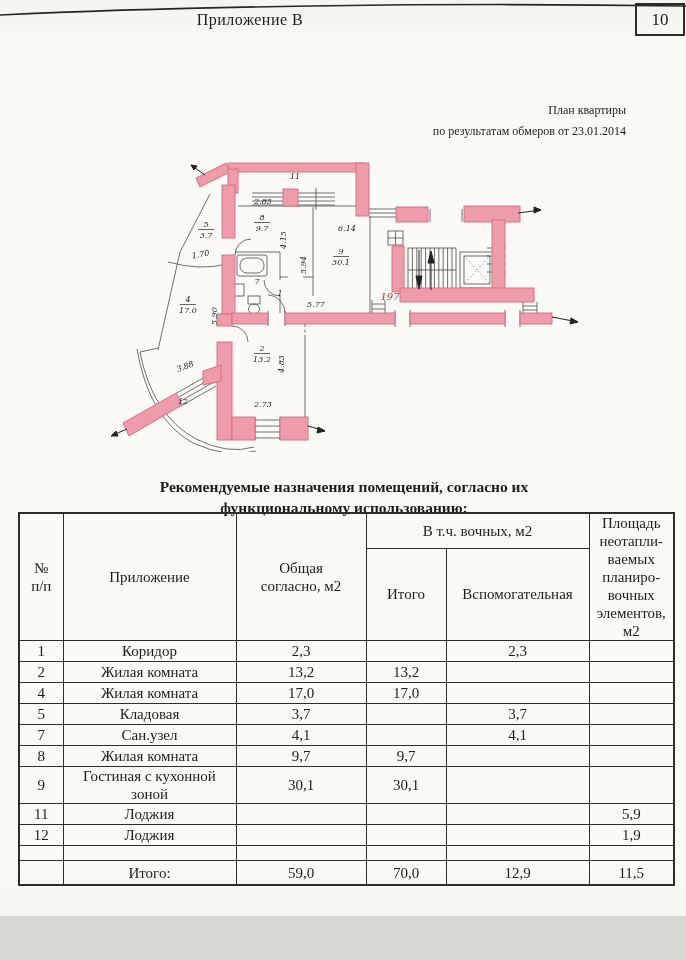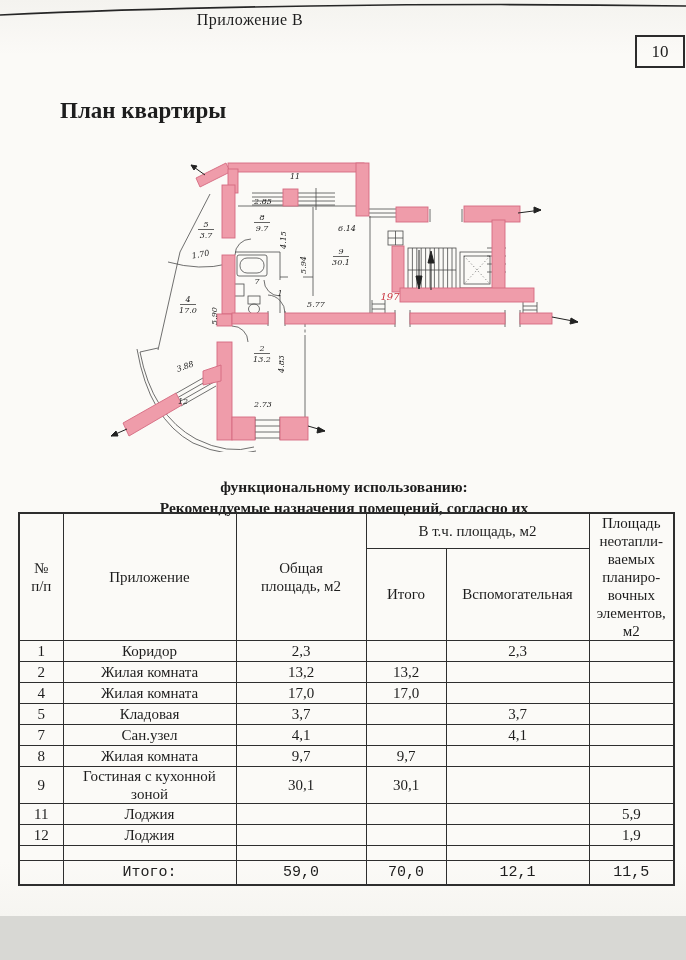--- a/index.html
+++ b/index.html
@@ -6,55 +6,56 @@
   .sheet{
     position:relative;width:686px;height:916px;margin:0 auto;
     background:linear-gradient(180deg,#f4f3ef 0%,#fbfaf7 6%,#fbfaf7 94%,#f6f5f1 100%);
     font-family:"Liberation Serif",serif;color:#1d1d1d;overflow:hidden;
   }
   .topline{position:absolute;left:0;top:0;width:686px;height:22px;}
   .appendix{position:absolute;top:11px;left:0;width:500px;text-align:center;
     font-size:16px;letter-spacing:.5px;}
   .pagebox{position:absolute;top:3px;right:1px;width:46px;height:29px;
     border:2px solid #2b2b2b;display:flex;align-items:center;justify-content:center;
-    font-size:17px;background:transparent;margin-top:32px;}
-  .doc-title{position:absolute;top:100px;left:60px;width:566px;text-align:left;
-    font-weight:bold;font-size:23px;line-height:21px;}
+    font-size:17px;background:transparent;}
+  .doc-title{position:absolute;top:100px;left:60px;width:566px;text-align:right;
+    font-weight:normal;font-size:12px;line-height:21px;}
   .plan-wrap{position:absolute;left:108px;top:156px;width:484px;height:296px;}
   .table-title{position:absolute;top:476px;left:20px;width:648px;text-align:center;
     font-weight:bold;font-size:15.5px;line-height:21px;}
   table.rooms{position:absolute;top:512px;left:18px;width:655px;
     border-collapse:collapse;table-layout:fixed;border:2.5px solid #2e2e2e;}
   .rooms th,.rooms td{border:1.4px solid #2e2e2e;font-size:15px;font-weight:normal;
     text-align:center;vertical-align:middle;padding:0 3px;line-height:18px;}
   .rooms thead th{white-space:pre-line;}
   .rooms tr.hdr-top{height:35px;}
   .rooms tr.hdr-bottom{height:92px;}
   .rooms tbody td{height:20px;}
   .rooms tr.blank td{height:14px;}
-  .rooms tr.total td{height:23px;font-family:Liberation Mono, monospace;}
+  .rooms tr.total td{height:23px;}
   svg text{font-family:"DejaVu Serif",serif;}
 </style>
 </head>
 <body>
 
 <div class="sheet">
 
   <svg class="topline" viewBox="0 0 686 22">
     <path d="M0,15 C170,7 430,2 686,6" stroke="#262626" stroke-width="1.6" fill="none"></path>
   </svg>
 
   <div class="appendix">Приложение В</div>
 
   <div class="pagebox">
     <span>10</span>
   </div>
 
   <div class="doc-title">
     <div>План квартиры</div>
+    <div>по результатам обмеров от 23.01.2014</div>
   </div>
 
   <div class="plan-wrap">
     <svg viewBox="108 156 484 296" width="484" height="296">
 
       <g stroke="#4b4b4b" stroke-width="0.8" fill="none">
 
         <path d="M238,206 H356"></path>
         <path d="M252,193 H283 M252,197 H283 M252,201 H283 M252,205 H283"></path>
         <path d="M298,193 H335 M298,197 H335 M298,201 H335 M298,205 H335"></path>
@@ -194,41 +195,41 @@
           <text x="390" y="300" text-anchor="middle" font-size="10" font-style="italic" fill="#c9303c">197</text>
           <text x="284" y="364" text-anchor="middle" font-size="8" font-style="italic" fill="#222" transform="rotate(-90 284 364)">4.83</text>
           <text x="186" y="369" text-anchor="middle" font-size="8" font-style="italic" fill="#222" transform="rotate(-20 186 369)">3.88</text>
           <text x="183" y="404" text-anchor="middle" font-size="8" font-style="italic" fill="#222">12</text>
           <text x="263" y="407" text-anchor="middle" font-size="8" font-style="italic" fill="#222">2.73</text>
         </g>
     </svg>
   </div>
 
   <div class="table-title">
+    <div>Рекомендуемые назначения помещений, согласно их</div>
     <div>функциональному использованию:</div>
-    <div>Рекомендуемые назначения помещений, согласно их</div>
   </div>
 
   <table class="rooms">
     <colgroup>
       <col style="width:44px">
         <col style="width:173px">
         <col style="width:130px">
       <col style="width:80px">
         <col style="width:143px">
         <col style="width:85px">
     </colgroup>
     <thead>
       <tr class="hdr-top">
         <th rowspan="2">№
 п/п</th>
         <th rowspan="2">Приложение</th>
         <th rowspan="2">Общая
-площадь, м2</th>
-        <th colspan="2">В т.ч. площадь, м2</th>
+согласно, м2</th>
+        <th colspan="2">В т.ч. вочных, м2</th>
         <th rowspan="2">Площадь
 неотапли-
 ваемых
 планиро-
 вочных
 элементов,
 м2</th>
       </tr>
       <tr class="hdr-bottom">
         <th>Итого</th>
@@ -314,19 +315,19 @@
           <td></td>
           <td></td>
           <td></td>
           <td></td>
         </tr>
         <tr class="total">
           <td></td>
           <td>Итого:</td>
           <td>59,0</td>
           <td>70,0</td>
-          <td>12,1</td>
+          <td>12,9</td>
           <td>11,5</td>
         </tr>
       </tbody>
   </table>
 
 </div>
 
 </body></html>

